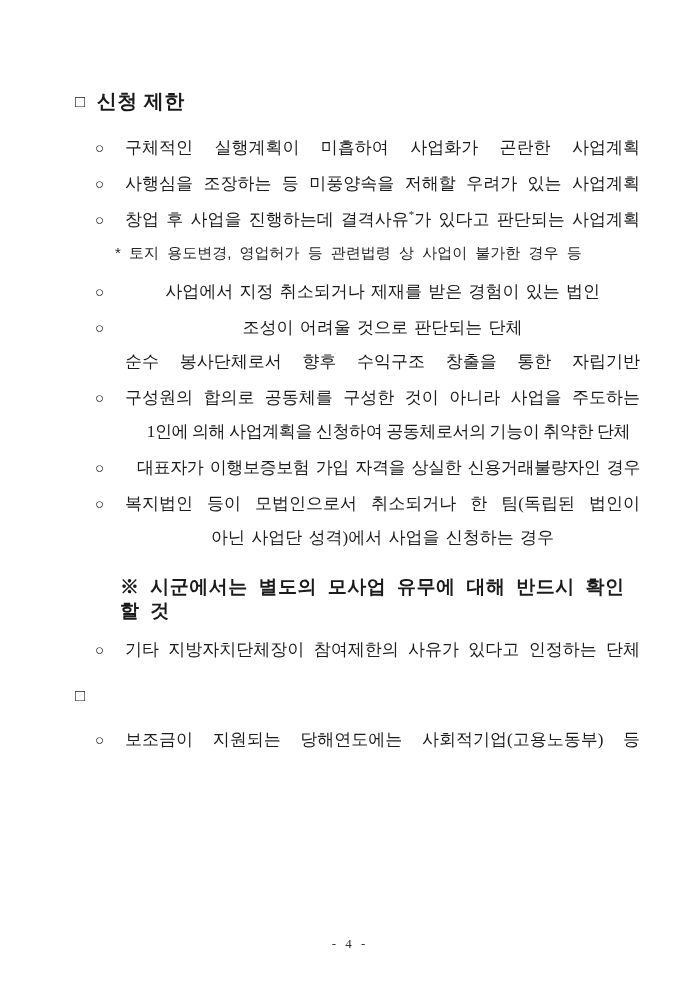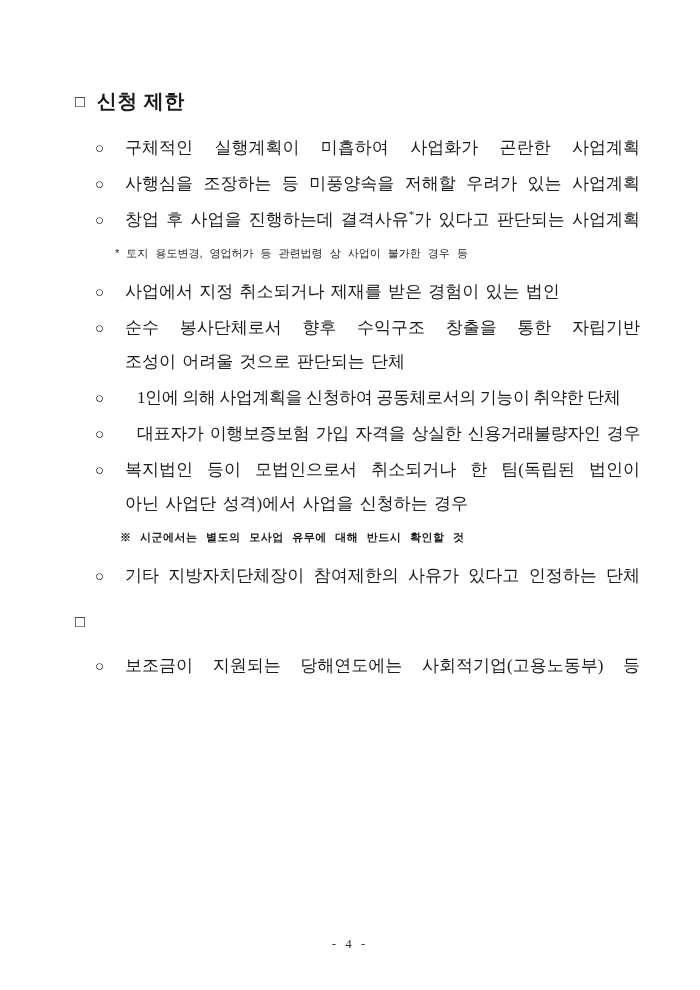--- a/index.html
+++ b/index.html
@@ -36,38 +36,39 @@
     width: 30px;
     flex: none;
     font-size: 15px;
     line-height: 34px;
   }
   .itext { flex: 1; min-width: 0; }
   .line {
     font-size: 17px;
     line-height: 34px;
     word-spacing: 2px;
+    text-align: center;
   }
   .j { text-align: justify; text-align-last: justify; font-family: Liberation Serif, serif; }
   .tight { letter-spacing: -0.4px; word-spacing: 0px; margin-left: 12px; }
   .sup { font-size: 11px; vertical-align: super; line-height: 0; }
   .footnote {
     font-family: "Liberation Sans", sans-serif;
-    font-size: 11px;
+    font-size: 15px;
     line-height: 24px;
     margin: 4px 0 10px 40px;
     word-spacing: 4px;
     color: #242424;
   }
   .note {
     font-family: "Liberation Sans", sans-serif;
     font-weight: bold;
-    font-size: 11px;
+    font-size: 19px;
     line-height: 24px;
-    margin: 4px 0 10px 45px;
+    margin: 20px 0 10px 45px;
     word-spacing: 5px;
     letter-spacing: 0.5px;
     color: #1b1b1b;
   }
   .pagenum {
     position: absolute;
     left: 0;
     right: 0;
     bottom: 38px;
     text-align: center;
@@ -112,28 +113,29 @@
   <div class="item">
     <span class="bullet">○</span>
     <div class="itext">
       <div class="line">사업에서 지정 취소되거나 제재를 받은 경험이 있는 법인</div>
     </div>
   </div>
 
   <div class="item">
     <span class="bullet">○</span>
     <div class="itext">
+      <div class="line">조성이 어려울 것으로 판단되는 단체</div>
       <div class="line j">순수 봉사단체로서 향후 수익구조 창출을 통한 자립기반</div>
-      <div class="line">조성이 어려울 것으로 판단되는 단체</div>
     </div>
   </div>
 
   <div class="item">
     <span class="bullet">○</span>
     <div class="itext">
+      <div class="line j">구성원의 합의로 공동체를 구성한 것이 아니라 사업을 주도하는</div>
       <div class="line tight">1인에 의해 사업계획을 신청하여 공동체로서의 기능이 취약한 단체</div>
     </div>
   </div>
 
   <div class="item">
     <span class="bullet">○</span>
     <div class="itext">
       <div class="line j tight">대표자가 이행보증보험 가입 자격을 상실한 신용거래불량자인 경우</div>
     </div>
   </div>

